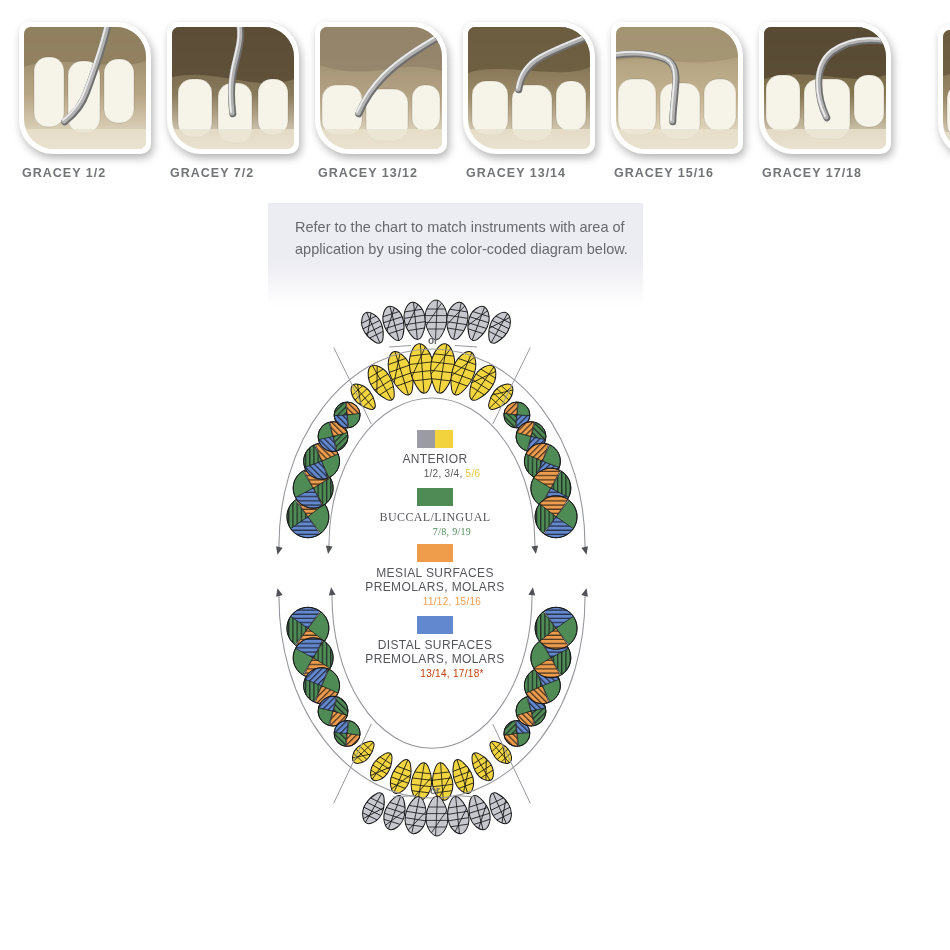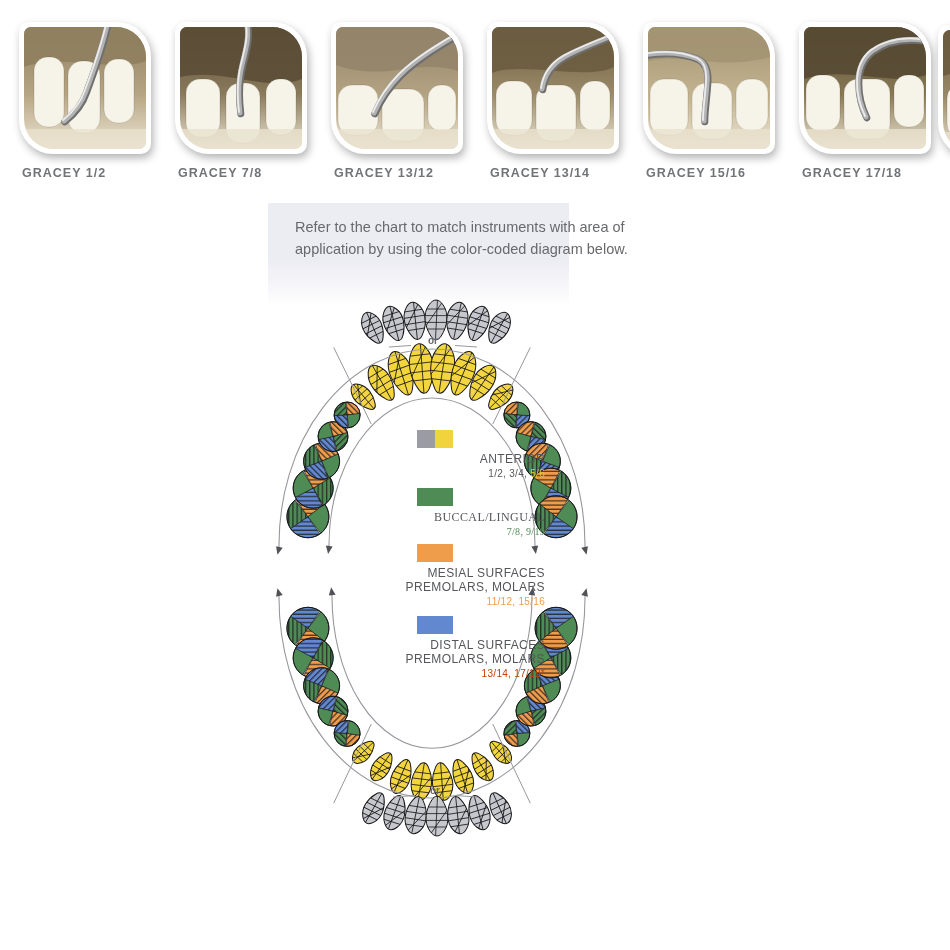--- a/index.html
+++ b/index.html
@@ -1,35 +1,35 @@
 <!DOCTYPE html>
 <html><head>
 <meta charset="utf-8">
 <style>
   html,body{margin:0;padding:0;background:#fff;}
   .stage{position:relative;width:950px;height:950px;background:#fff;overflow:hidden;
          font-family:"Liberation Sans",sans-serif;color:#6a6b6f;}
   
-  .cards{position:absolute;left:19px;top:22px;display:flex;gap:24px;}
+  .cards{position:absolute;left:19px;top:22px;display:flex;gap:16px;}
   .card{width:132px;}
   .frame{width:122px;height:122px;background:#fff;padding:5px;border-radius:10px 34px 10px 34px;
          box-shadow:2px 4px 8px rgba(0,0,0,0.30);box-sizing:content-box;}
   .photo{width:122px;height:122px;border-radius:7px 30px 7px 30px;overflow:hidden;}
   .photo svg{display:block;}
   .card-label{margin:12px 0 0 3px;font-size:12.5px;font-weight:600;letter-spacing:1px;color:#717376;white-space:nowrap;}
   .partial{position:absolute;left:938px;top:25px;}
   
-  .intro-panel{position:absolute;left:268px;top:203px;width:301px;height:104px;
+  .intro-panel{position:absolute;left:268px;top:203px;width:375px;height:104px;
                background:linear-gradient(180deg,#ececf3 0%,#ececf3 55%,rgba(236,236,243,0) 100%);}
   .intro-text{margin:13px 0 0 27px;width:352px;font-size:14.5px;line-height:22px;color:#68696d;}
   
   .or-label{position:absolute;width:50px;text-align:center;font-size:10px;font-weight:700;color:#68696d;}
   .or-upper{left:408px;top:335px;}
   .or-lower{left:410px;top:785px;}
-  .lg-item{position:absolute;left:325px;width:220px;text-align:right;}
+  .lg-item{position:absolute;left:325px;width:220px;text-align:center;}
   .sw{width:36px;height:18px;margin:0 auto 4px;display:flex;}
   .sw span{flex:1;}
   .lg-label{font-size:12px;line-height:14px;letter-spacing:0.4px;color:#55565a;}
   .lg-nums{font-size:10px;line-height:14px;margin-top:1px;letter-spacing:0.3px;padding-left:34px;}
   .footer-text{position:absolute;left:297px;top:865px;width:352px;font-size:14.5px;line-height:20px;color:#75767a;}
   svg.arch{position:absolute;left:0;top:0;}
 </style>
 </head>
 <body>
 
@@ -81,21 +81,21 @@
               <rect x="86" y="52" width="30" height="56" rx="13.5" fill="#f6f3e9" stroke="rgba(60,45,20,0.15)"></rect>
               <rect y="102" width="122" height="20" fill="#e9e1cd" opacity="0.8"></rect>
               <g>
                 <path d="M66,-6 C70,8 66,22 62,38 C58,54 58,70 60,86" fill="none" stroke="#6f6f6f" stroke-width="7" stroke-linecap="round" transform="translate(0.8,0.8)"></path>
                 <path d="M66,-6 C70,8 66,22 62,38 C58,54 58,70 60,86" fill="none" stroke="#b3b3b3" stroke-width="5" stroke-linecap="round"></path>
                 <path d="M66,-6 C70,8 66,22 62,38 C58,54 58,70 60,86" fill="none" stroke="#ececec" stroke-width="1.8" stroke-linecap="round" transform="translate(-1,-1)"></path>
               </g>
             </svg>
           </div>
         </div>
-        <div class="card-label">GRACEY 7/8</div>
+        <div class="card-label">GRACEY 7/2</div>
       </div>
       <div class="card">
         <div class="frame">
           <div class="photo">
             <svg viewBox="0 0 122 122" width="122" height="122">
               <defs>
                 <linearGradient id="pg2" x1="0" y1="0" x2="0" y2="1">
                   <stop offset="0" stop-color="#93846a"></stop>
                   <stop offset="0.55" stop-color="#b3a282"></stop>
                   <stop offset="1" stop-color="#ece5d3"></stop>

